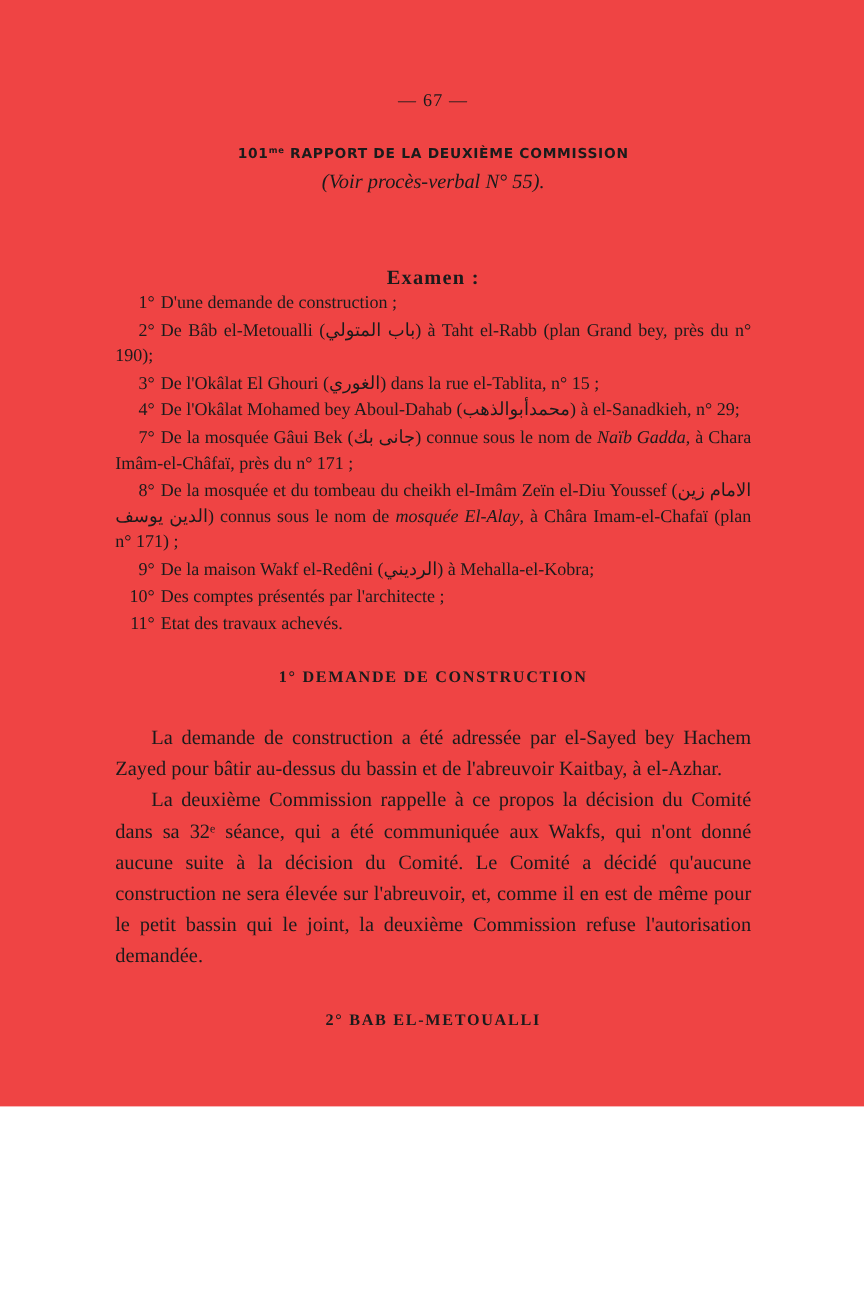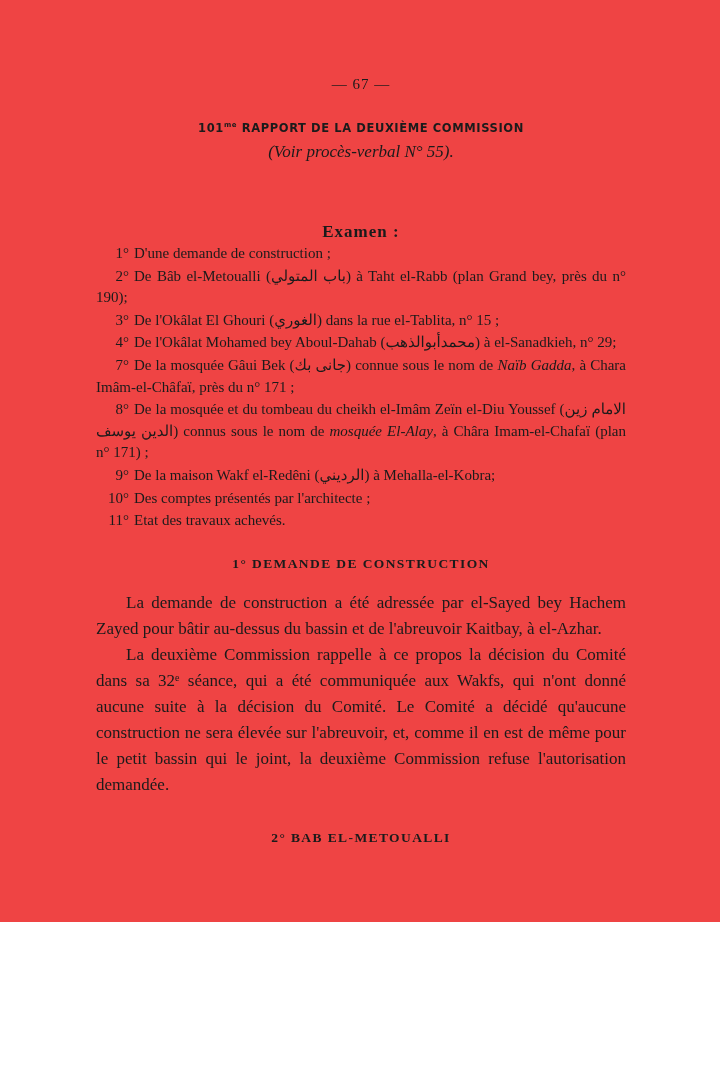--- a/index.html
+++ b/index.html
@@ -57,21 +57,21 @@
     margin-right:5px;
     text-indent:0;
   }
   .it { font-style:italic; }
   .section-heading {
     text-align:center;
     font-weight:bold;
     font-size:13.5px;
     letter-spacing:1.4px;
     margin-top:24px;
-    margin-bottom:18px;
+    margin-bottom:30px;
   }
   .section-heading.second { margin-top:32px; margin-bottom:26px; }
   .body-para {
     font-size:17px;
     line-height:26px;
     text-align:justify;
     text-indent:30px;
     margin:0;
   }
 </style>

